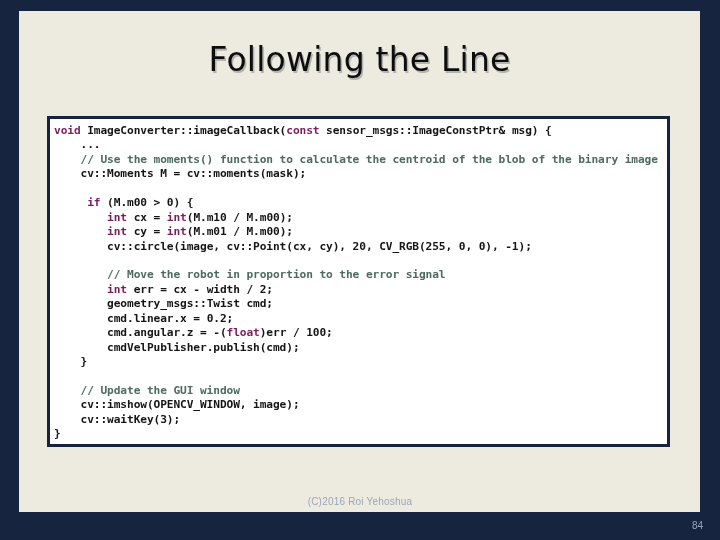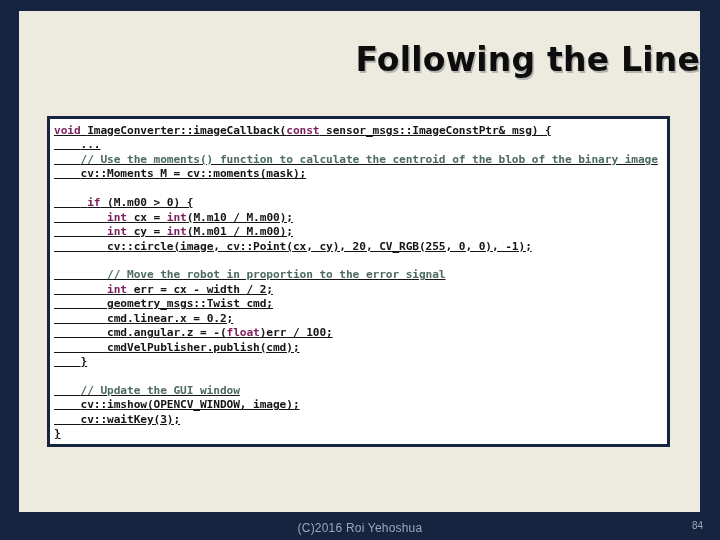--- a/index.html
+++ b/index.html
@@ -27,24 +27,24 @@
     width: 681px;
     height: 501px;
     background: #edeae0;
   }
   
   #slide-title {
     position: absolute;
     left: 0;
     top: 29px;
     width: 681px;
-    text-align: right;
+    text-align: center;
     font-family: "DejaVu Sans", sans-serif;
     font-size: 33px;
-    font-weight: bold;
+    font-weight: normal;
     color: #0d0d0d;
     letter-spacing: 0.2px;
     text-shadow: 1.5px 1.5px 0 rgba(160,160,160,0.75);
     white-space: nowrap;
   }
   
   #code-box {
     position: absolute;
     left: 28px;
     top: 105px;
@@ -62,44 +62,43 @@
     font-size: 11.2px;
     line-height: 14.45px;
     white-space: pre;
     color: #151515;
     letter-spacing: -0.1px;
   }
   .code-line {
     display: block;
     height: 14.45px;
     white-space: pre;
-    text-decoration: underline;
   }
   .tok-kw { color: #7a1f5c; font-weight: bold; }
   .tok-cm { color: #4d6b60; font-weight: bold; }
   .tok-pl { color: #151515; font-weight: bold; }
   .code-blank { display: block; height: 14.45px; }
 
   
   #footer-bar {
     position: absolute;
     left: 0;
     top: 512px;
     width: 720px;
     height: 28px;
     background: #16243f;
   }
   #footer-credit {
     position: absolute;
     left: 0;
-    top: 521px;
+    top: 496px;
     width: 720px;
     text-align: center;
     font-family: "Liberation Sans", sans-serif;
-    font-size: 12px;
+    font-size: 10px;
     color: #9aa7bb;
     letter-spacing: 0.2px;
   }
   #footer-pagenum {
     position: absolute;
     right: 17px;
     top: 520px;
     font-family: "Liberation Sans", sans-serif;
     font-size: 10px;
     color: #9aa7bb;

